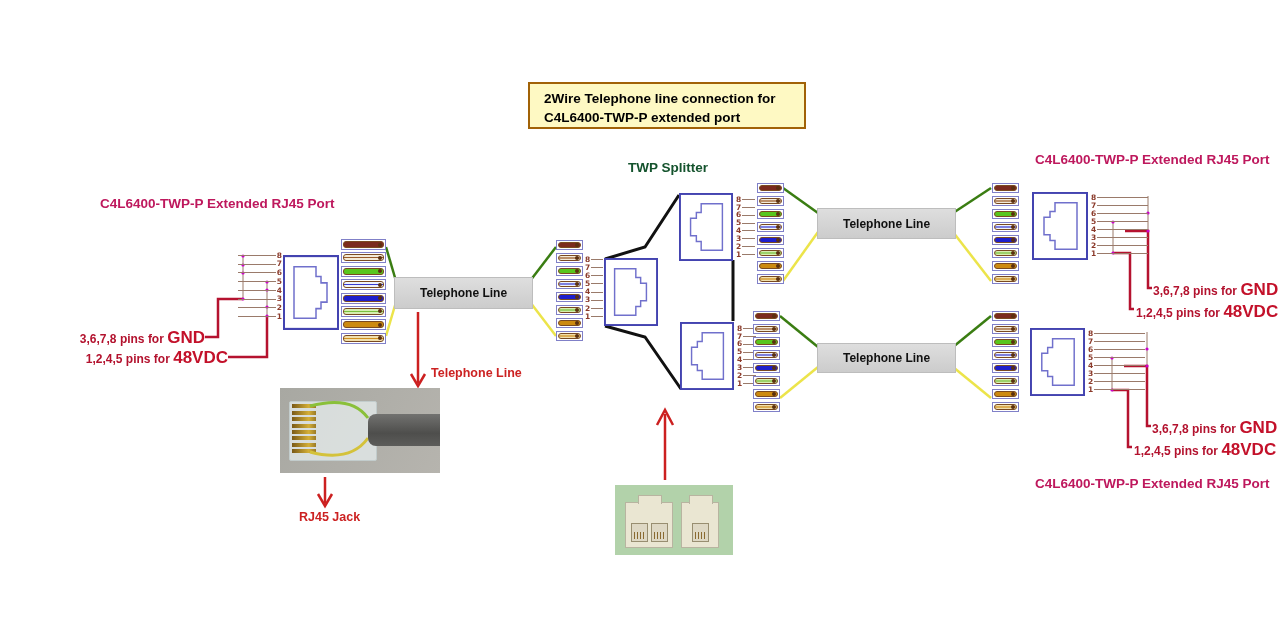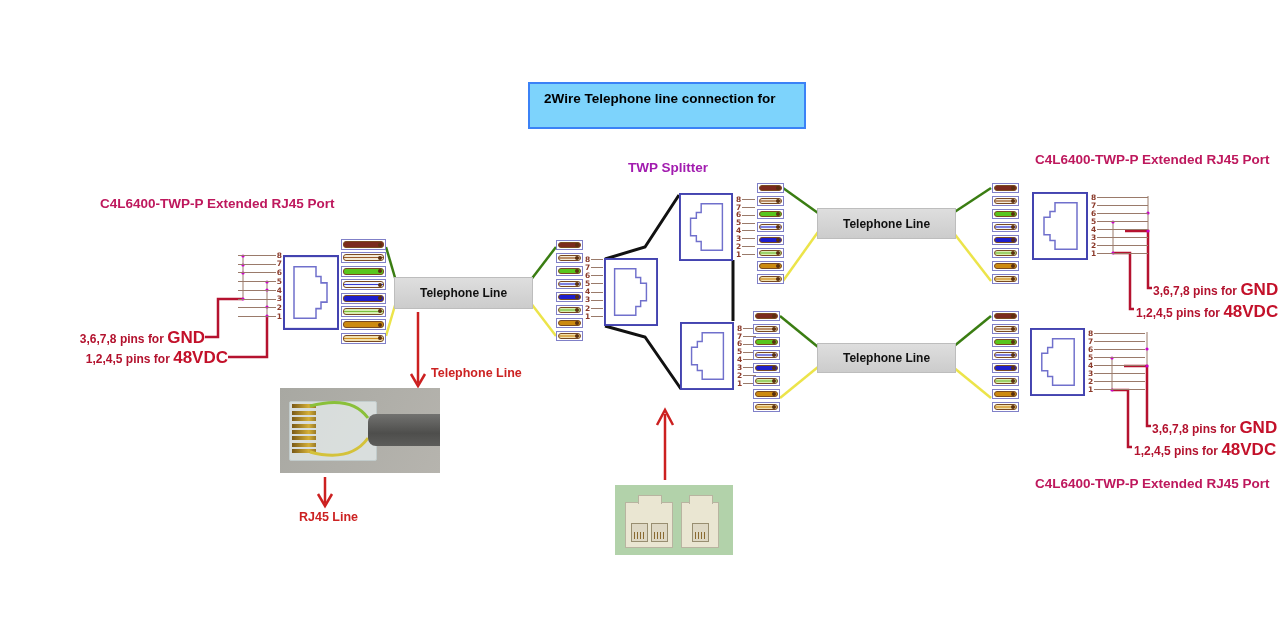--- a/index.html
+++ b/index.html
@@ -1,24 +1,24 @@
 <!DOCTYPE html>
 <html><head>
 <meta charset="utf-8">
 <style>
   html,body{margin:0;padding:0;background:#fff;}
   #canvas{position:relative;width:1286px;height:644px;background:#fff;overflow:hidden;
           font-family:"Liberation Sans",sans-serif;}
   .abs{position:absolute;}
   #page-title{font:700 21px "Liberation Sans",sans-serif;color:#6b7bb4;
               border-bottom:3px solid #6b7bb4;padding-bottom:1px;white-space:nowrap;}
-  .callout{border:2px solid #3b82f6;background:#7dd3fc;padding:5px 12px 4px 14px;}
+  .callout{border:2px solid #a16207;background:#fef9c3;padding:5px 12px 4px 14px;}
   .callout div{font:700 13.5px "Liberation Sans",sans-serif;color:#000;line-height:19px;white-space:nowrap;}
   .port-label{font:700 13.5px "Liberation Sans",sans-serif;color:#be185d;white-space:nowrap;}
-  .twp-label{font:700 13.5px "Liberation Sans",sans-serif;color:#a21caf;white-space:nowrap;}
+  .twp-label{font:700 13.5px "Liberation Sans",sans-serif;color:#14532d;white-space:nowrap;}
   .tel-box{background:linear-gradient(180deg,#dedede,#cccccc);border:1px solid #bdbdbd;
            display:flex;align-items:center;justify-content:center;
            font:700 12px "Liberation Sans",sans-serif;color:#111;}
   .red-note{font:700 12.5px "Liberation Sans",sans-serif;color:#cc2222;white-space:nowrap;}
   .pin-label{font:600 12px "Liberation Sans",sans-serif;color:#b3122e;white-space:nowrap;}
   .pin-label .big{font:700 17px "Liberation Sans",sans-serif;color:#c3112a;}
   
   .pin-col{display:flex;flex-direction:column;justify-content:space-between;}
   .pin-row{display:flex;align-items:center;height:7px;}
   .pn{font:700 7.5px "DejaVu Sans",sans-serif;color:#8b3a2a;line-height:1;padding:0 1px;}
@@ -110,20 +110,21 @@
       <line x1="325" y1="477" x2="325" y2="503"></line>
       <polyline points="318,494 325,506 332,494"></polyline>
       <line x1="665" y1="480" x2="665" y2="414"></line>
       <polyline points="657,425 665,410 673,425"></polyline>
     </g>
   </svg>
 
 
   <div class="abs callout" style="left:528px;top:82px;width:248px;height:34px;">
     <div>2Wire Telephone line connection for</div>
+    <div>C4L6400-TWP-P extended port</div>
   </div>
 
   <div class="abs twp-label" style="left:628px;top:160px;">TWP Splitter</div>
   <div class="abs port-label" style="left:100px;top:196px;">C4L6400-TWP-P Extended RJ45 Port</div>
   <div class="abs port-label" style="left:1035px;top:152px;">C4L6400-TWP-P Extended RJ45 Port</div>
   <div class="abs port-label" style="left:1035px;top:476px;">C4L6400-TWP-P Extended RJ45 Port</div>
 
   <svg class="abs" style="left:283px;top:255px;" width="56" height="75" viewBox="0 0 56 70" preserveAspectRatio="none">
     <rect x="1" y="1" width="54" height="68" fill="#fff" stroke="#4343b0" stroke-width="2"></rect>
     <path d="M11 11 L33 11 L33 20 L38 20 L38 26 L44 26 L44 44 L38 44 L38 50 L33 50 L33 59 L11 59 Z" fill="none" stroke="#7070cc" stroke-width="1.5"></path>
@@ -528,21 +529,21 @@
     <span>1,2,4,5 pins for </span><span class="big">48VDC</span>
   </div>
   <div class="abs pin-label" style="left:1152px;top:418px;">
     <span>3,6,7,8 pins for </span><span class="big">GND</span>
   </div>
   <div class="abs pin-label" style="left:1134px;top:440px;">
     <span>1,2,4,5 pins for </span><span class="big">48VDC</span>
   </div>
 
   <div class="abs red-note" style="left:431px;top:366px;">Telephone Line</div>
-  <div class="abs red-note" style="left:299px;top:510px;">RJ45 Line</div>
+  <div class="abs red-note" style="left:299px;top:510px;">RJ45 Jack</div>
 
   <div class="abs photo1" style="left:280px;top:388px;width:160px;height:85px;">
     <div class="p1-conn">
       <div class="p1-pin"></div>
       <div class="p1-pin"></div>
       <div class="p1-pin"></div>
       <div class="p1-pin"></div>
       <div class="p1-pin"></div>
       <div class="p1-pin"></div>
       <div class="p1-pin"></div>

